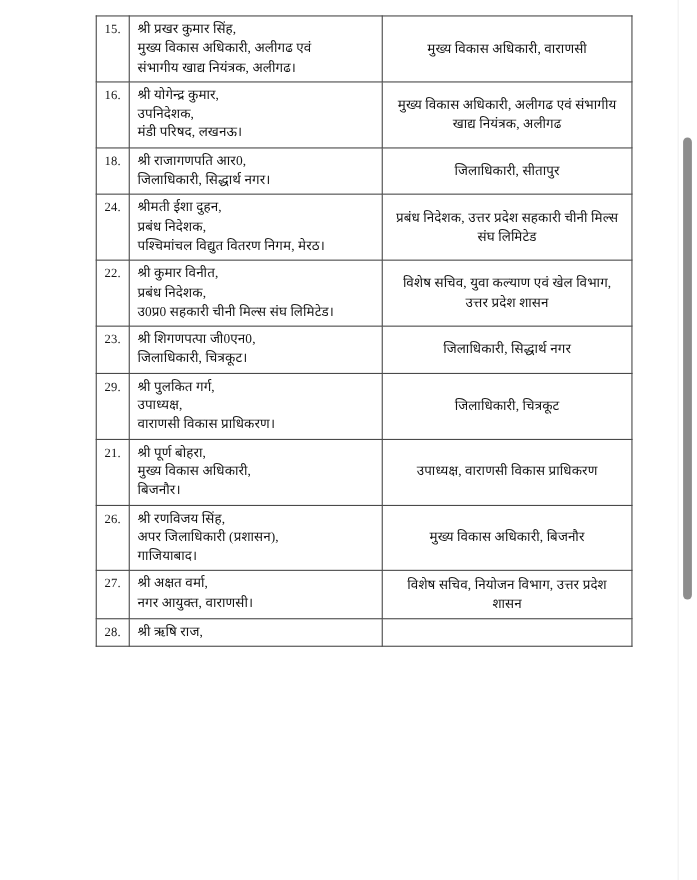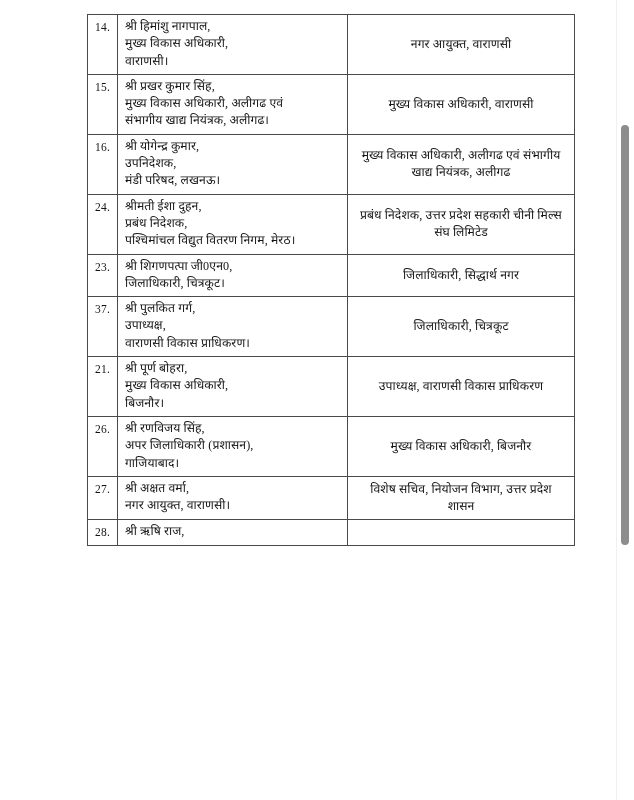--- a/index.html
+++ b/index.html
@@ -114,35 +114,20 @@
 <div id="document-page">
   <table id="officer-transfer-table">
     <colgroup>
       <col class="col-serial">
       <col class="col-from">
       <col class="col-to">
     </colgroup>
     <tbody id="table-body">
         <tr>
           <td class="cell-serial">
-            <span class="serial-text">14.</span>
-          </td>
-          <td class="cell-officer">
-            <span class="officer-lines">
-              <span class="ln">श्री हिमांशु नागपाल,</span>
-              <span class="ln">मुख्य विकास अधिकारी,</span>
-              <span class="ln">वाराणसी।</span>
-            </span>
-          </td>
-          <td class="cell-posting">
-            <span class="posting-text">नगर आयुक्त, वाराणसी</span>
-          </td>
-        </tr>
-        <tr>
-          <td class="cell-serial">
             <span class="serial-text">15.</span>
           </td>
           <td class="cell-officer">
             <span class="officer-lines">
               <span class="ln">श्री प्रखर कुमार सिंह,</span>
               <span class="ln">मुख्य विकास अधिकारी, अलीगढ एवं</span>
               <span class="ln">संभागीय खाद्य नियंत्रक, अलीगढ।</span>
             </span>
           </td>
           <td class="cell-posting">
@@ -159,50 +144,79 @@
               <span class="ln">उपनिदेशक,</span>
               <span class="ln">मंडी परिषद, लखनऊ।</span>
             </span>
           </td>
           <td class="cell-posting">
             <span class="posting-text">मुख्य विकास अधिकारी, अलीगढ एवं संभागीय खाद्य नियंत्रक, अलीगढ</span>
           </td>
         </tr>
         <tr>
           <td class="cell-serial">
+            <span class="serial-text">18.</span>
+          </td>
+          <td class="cell-officer">
+            <span class="officer-lines">
+              <span class="ln">श्री राजागणपति आर0,</span>
+              <span class="ln">जिलाधिकारी, सिद्धार्थ नगर।</span>
+            </span>
+          </td>
+          <td class="cell-posting">
+            <span class="posting-text">जिलाधिकारी, सीतापुर</span>
+          </td>
+        </tr>
+        <tr>
+          <td class="cell-serial">
             <span class="serial-text">24.</span>
           </td>
           <td class="cell-officer">
             <span class="officer-lines">
               <span class="ln">श्रीमती ईशा दुहन,</span>
               <span class="ln">प्रबंध निदेशक,</span>
               <span class="ln">पश्चिमांचल विद्युत वितरण निगम, मेरठ।</span>
             </span>
           </td>
           <td class="cell-posting">
             <span class="posting-text">प्रबंध निदेशक, उत्तर प्रदेश सहकारी चीनी मिल्स संघ लिमिटेड</span>
           </td>
         </tr>
         <tr>
           <td class="cell-serial">
+            <span class="serial-text">22.</span>
+          </td>
+          <td class="cell-officer">
+            <span class="officer-lines">
+              <span class="ln">श्री कुमार विनीत,</span>
+              <span class="ln">प्रबंध निदेशक,</span>
+              <span class="ln">उ0प्र0 सहकारी चीनी मिल्स संघ लिमिटेड।</span>
+            </span>
+          </td>
+          <td class="cell-posting">
+            <span class="posting-text">विशेष सचिव, युवा कल्याण एवं खेल विभाग, उत्तर प्रदेश शासन</span>
+          </td>
+        </tr>
+        <tr>
+          <td class="cell-serial">
             <span class="serial-text">23.</span>
           </td>
           <td class="cell-officer">
             <span class="officer-lines">
               <span class="ln">श्री शिगणपत्पा जी0एन0,</span>
               <span class="ln">जिलाधिकारी, चित्रकूट।</span>
             </span>
           </td>
           <td class="cell-posting">
             <span class="posting-text">जिलाधिकारी, सिद्धार्थ नगर</span>
           </td>
         </tr>
         <tr>
           <td class="cell-serial">
-            <span class="serial-text">37.</span>
+            <span class="serial-text">29.</span>
           </td>
           <td class="cell-officer">
             <span class="officer-lines">
               <span class="ln">श्री पुलकित गर्ग,</span>
               <span class="ln">उपाध्यक्ष,</span>
               <span class="ln">वाराणसी विकास प्राधिकरण।</span>
             </span>
           </td>
           <td class="cell-posting">
             <span class="posting-text">जिलाधिकारी, चित्रकूट</span>

